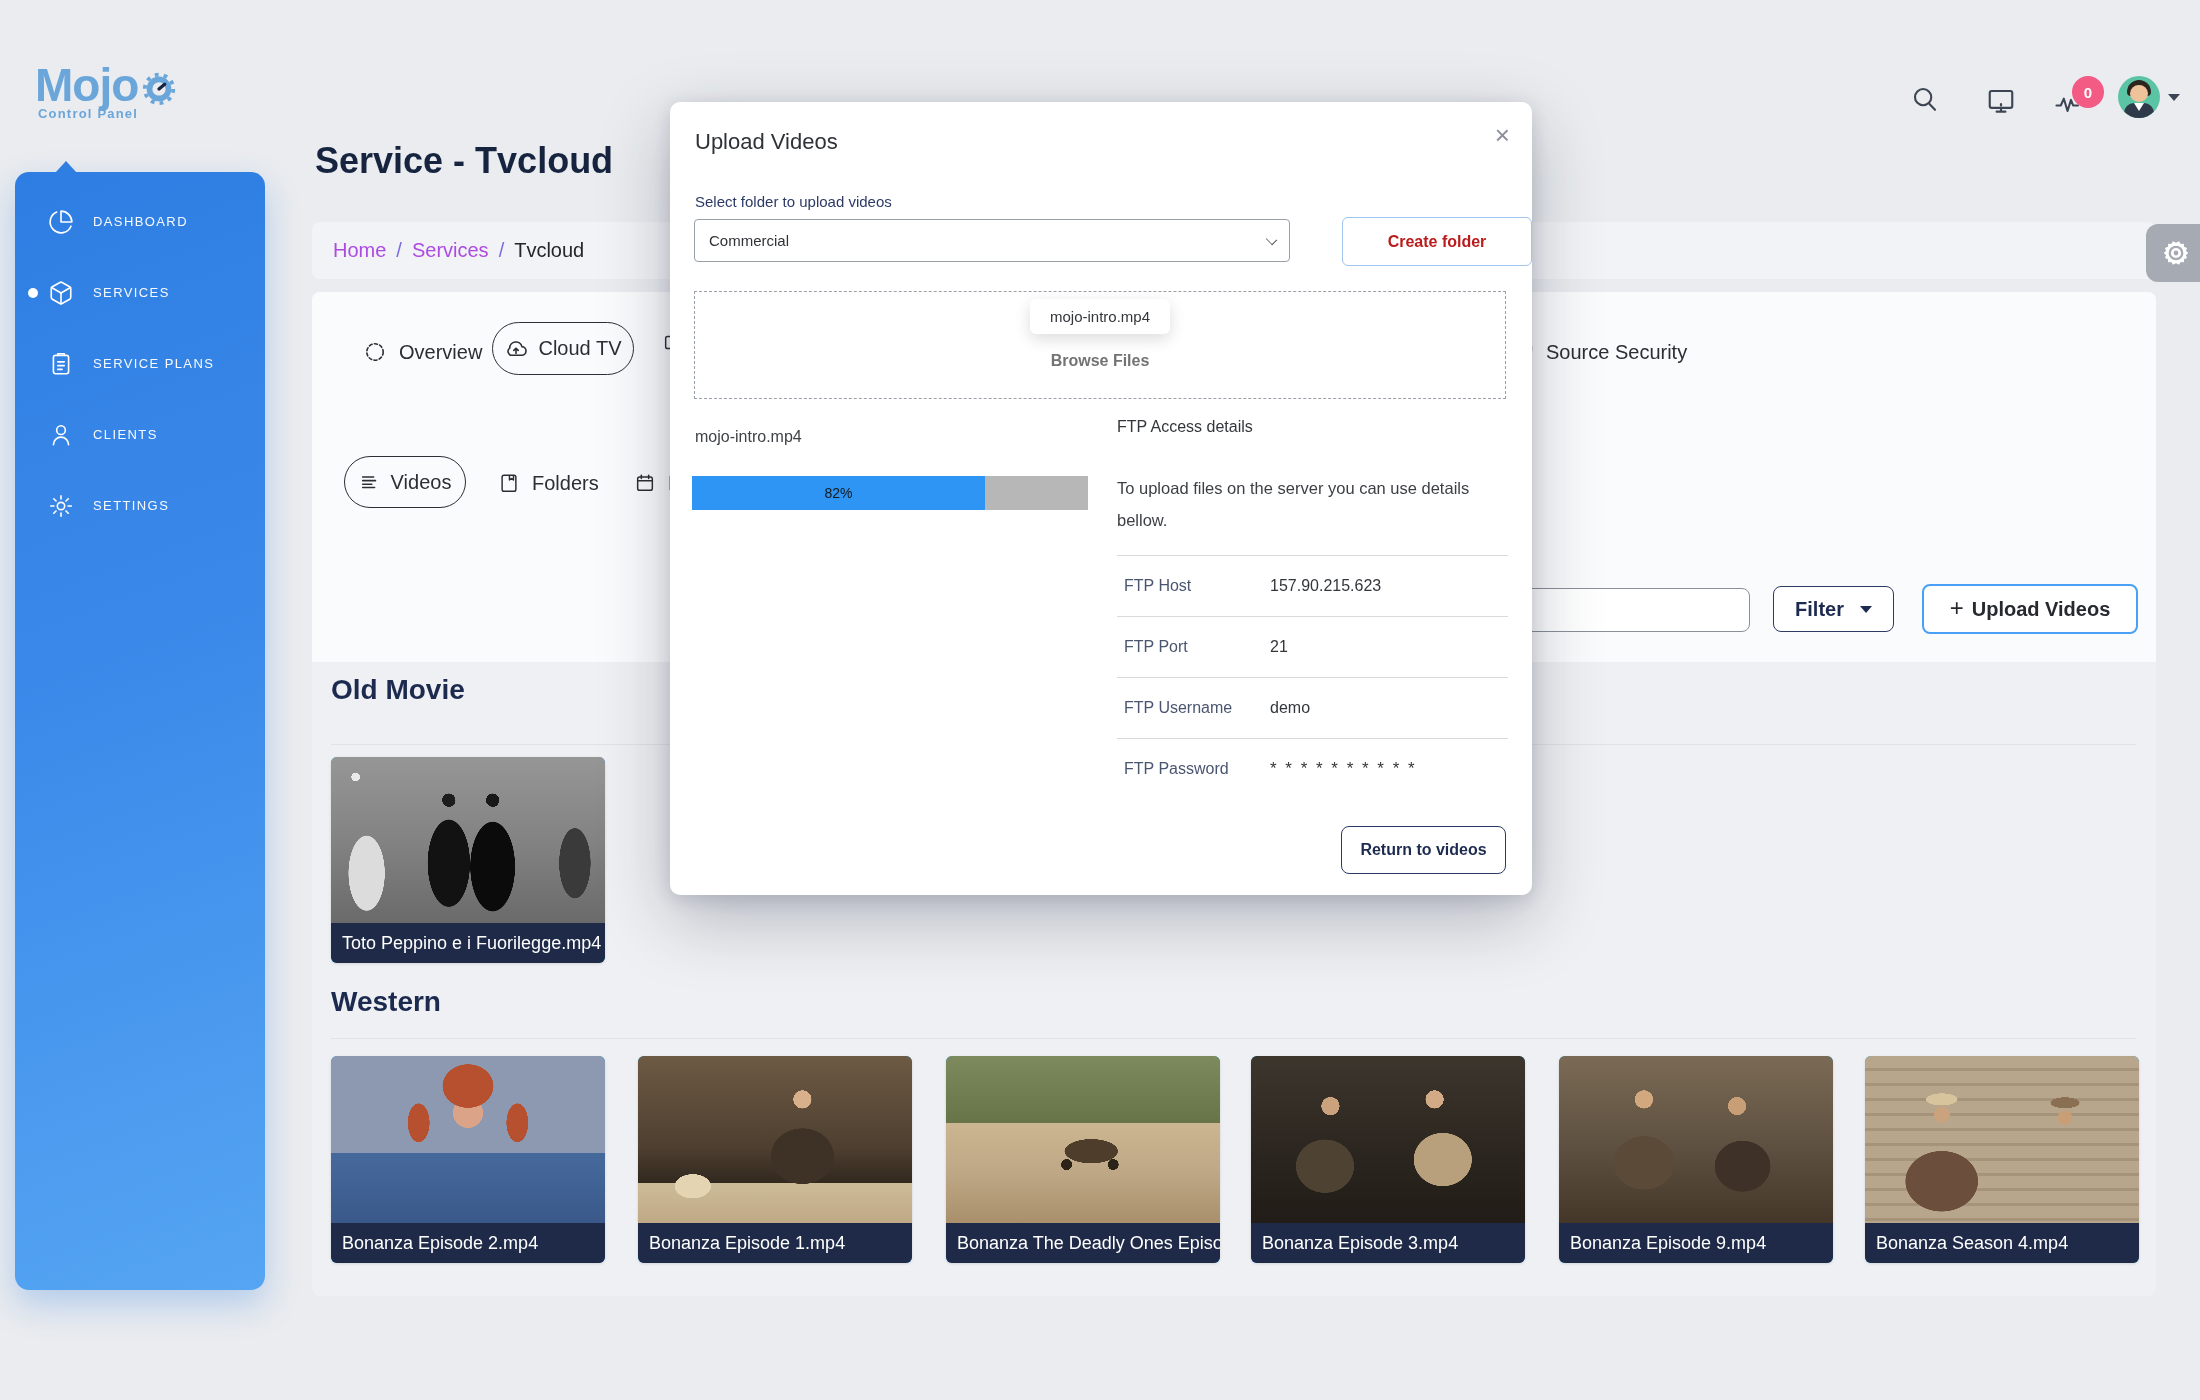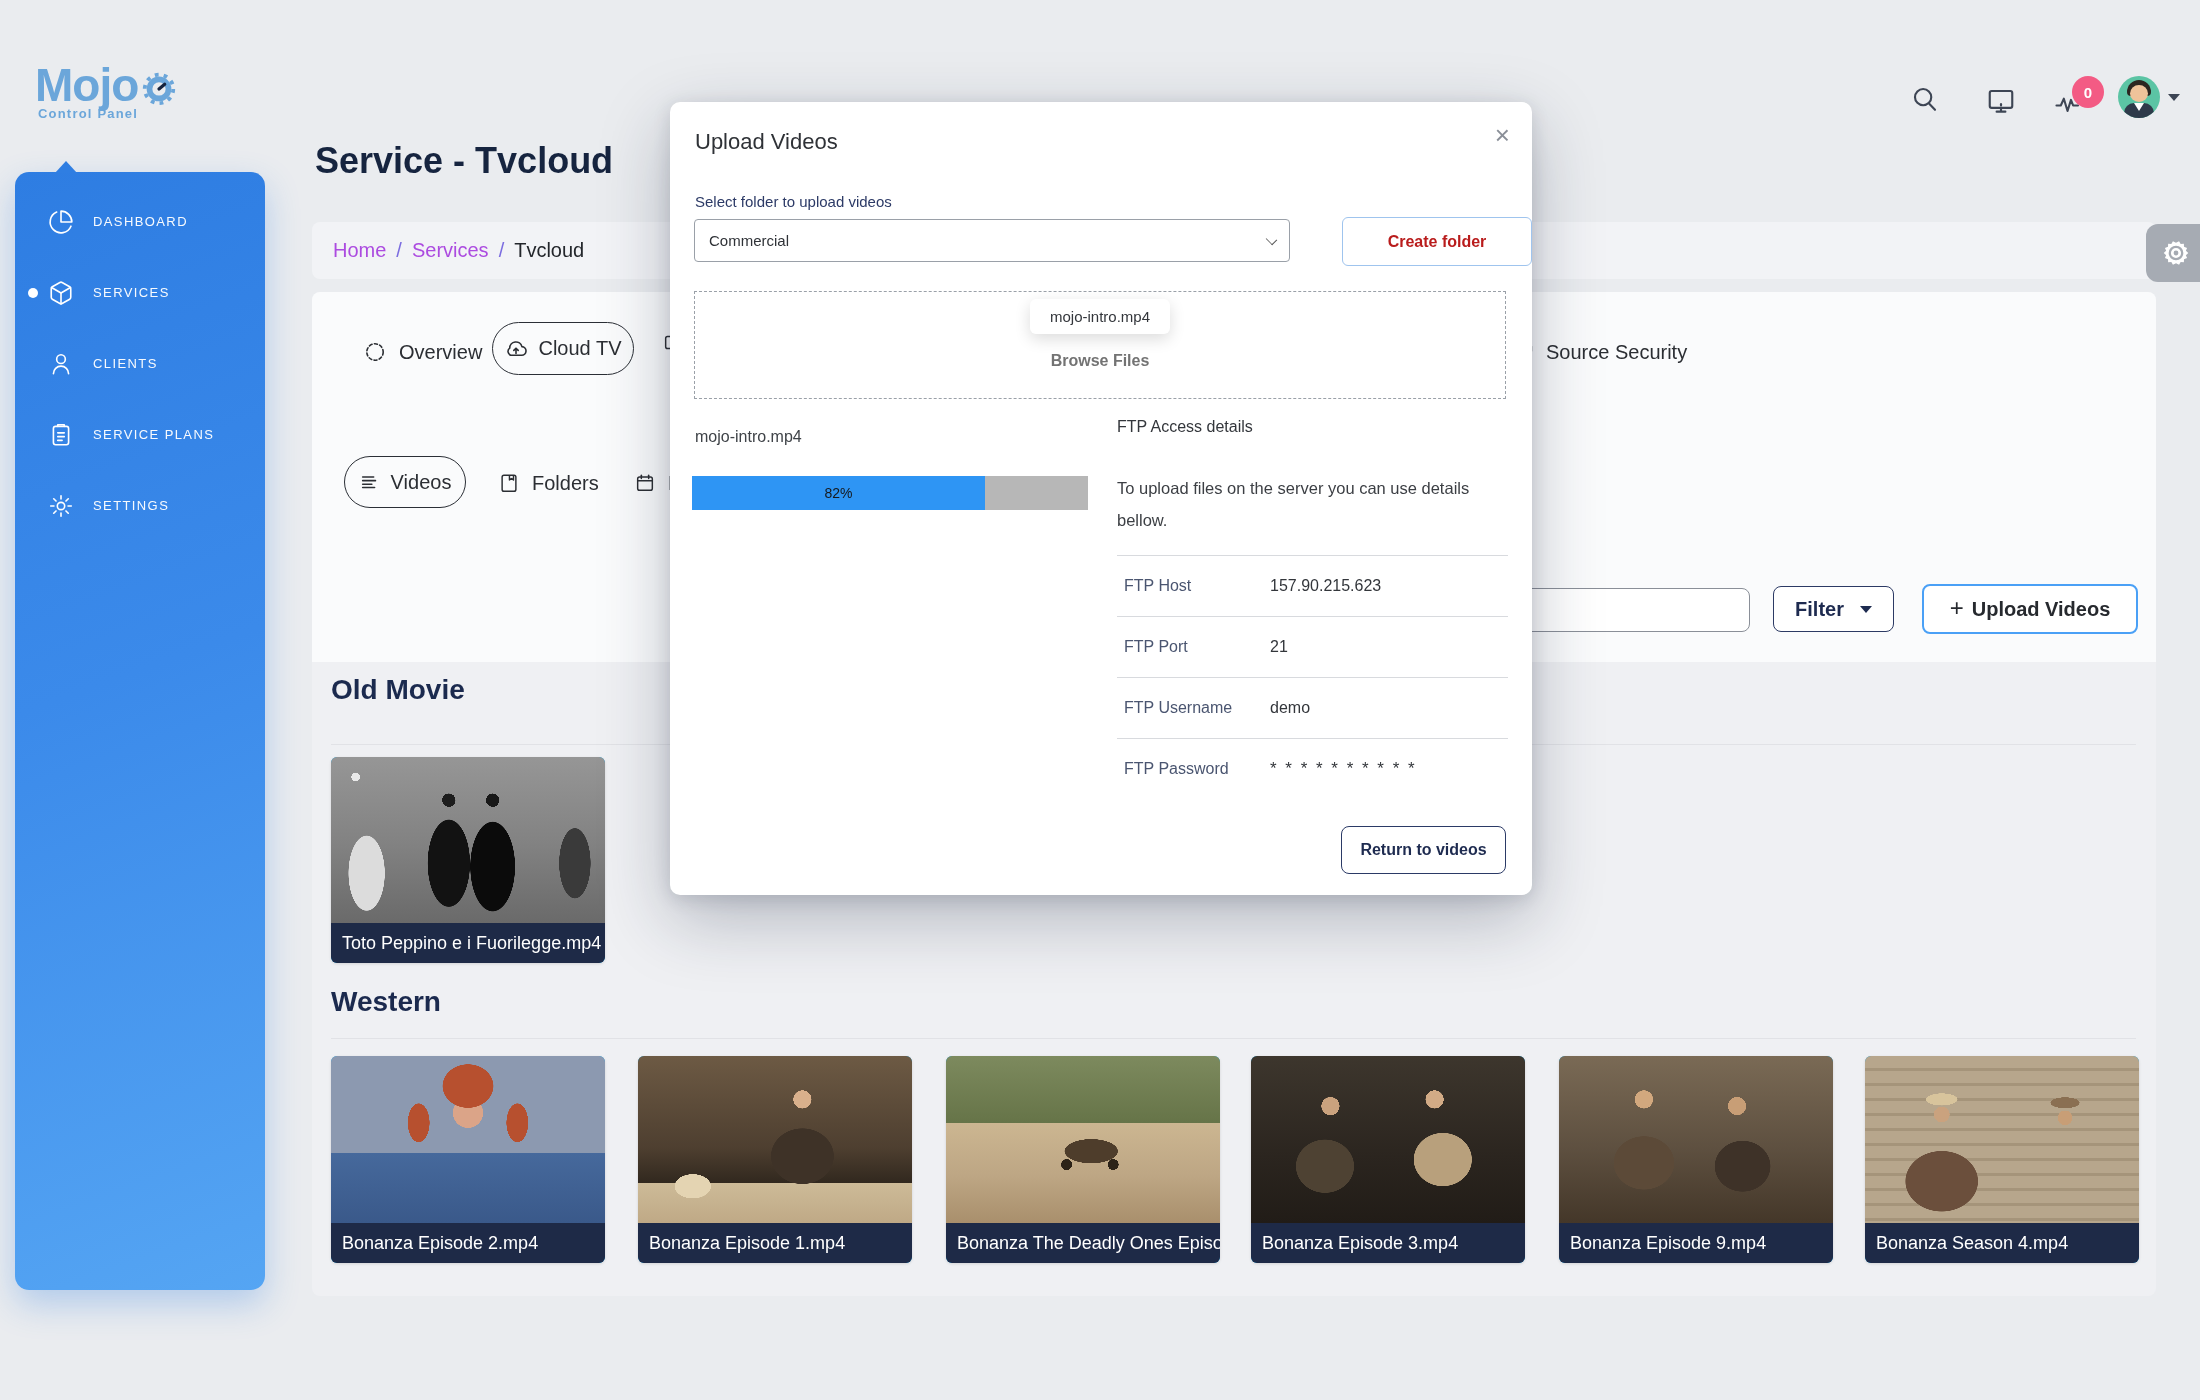--- a/index.html
+++ b/index.html
@@ -230,38 +230,38 @@
           <svg width="26" height="26" viewBox="0 0 24 24" fill="none" stroke="#fff" stroke-width="1.5" stroke-linecap="round" stroke-linejoin="round">
             <path d="M21 16V8a2 2 0 0 0-1-1.73l-7-4a2 2 0 0 0-2 0l-7 4A2 2 0 0 0 3 8v8a2 2 0 0 0 1 1.73l7 4a2 2 0 0 0 2 0l7-4A2 2 0 0 0 21 16z"></path>
             <polyline points="3.27 6.96 12 12.01 20.73 6.96"></polyline>
               <line x1="12" y1="22.08" x2="12" y2="12"></line>
           </svg>
         </span>
         <span class="nav-label">SERVICES</span>
       </div>
       <div class="nav-item">
         <span class="nav-icon">
-          <svg width="26" height="26" viewBox="0 0 24 24" fill="none" stroke="#fff" stroke-width="1.5" stroke-linecap="round">
-            <circle cx="12" cy="7.5" r="4"></circle>
-              <path d="M5 21a7 7 0 0 1 14 0"></path>
-          </svg>
-        </span>
-        <span class="nav-label">CLIENTS</span>
-      </div>
-      <div class="nav-item">
-        <span class="nav-icon">
           <svg width="26" height="26" viewBox="0 0 24 24" fill="none" stroke="#fff" stroke-width="1.5" stroke-linecap="round" stroke-linejoin="round">
             <rect x="5" y="4" width="14" height="17" rx="2"></rect>
               <path d="M9 4V2.5h6V4"></path>
             <line x1="9" y1="10" x2="15" y2="10"></line>
               <line x1="9" y1="13.5" x2="15" y2="13.5"></line>
               <line x1="9" y1="17" x2="13" y2="17"></line>
           </svg>
         </span>
         <span class="nav-label">SERVICE PLANS</span>
+      </div>
+      <div class="nav-item">
+        <span class="nav-icon">
+          <svg width="26" height="26" viewBox="0 0 24 24" fill="none" stroke="#fff" stroke-width="1.5" stroke-linecap="round">
+            <circle cx="12" cy="7.5" r="4"></circle>
+              <path d="M5 21a7 7 0 0 1 14 0"></path>
+          </svg>
+        </span>
+        <span class="nav-label">CLIENTS</span>
       </div>
       <div class="nav-item">
         <span class="nav-icon">
           <svg width="26" height="26" viewBox="0 0 24 24" fill="none" stroke="#fff" stroke-width="1.5" stroke-linecap="round">
             <circle cx="12" cy="12" r="3.4"></circle>
             <path d="M12 2.5v3 M12 18.5v3 M2.5 12h3 M18.5 12h3 M5.3 5.3l2.1 2.1 M16.6 16.6l2.1 2.1 M18.7 5.3l-2.1 2.1 M7.4 16.6l-2.1 2.1"></path>
           </svg>
         </span>
         <span class="nav-label">SETTINGS</span>
       </div>

